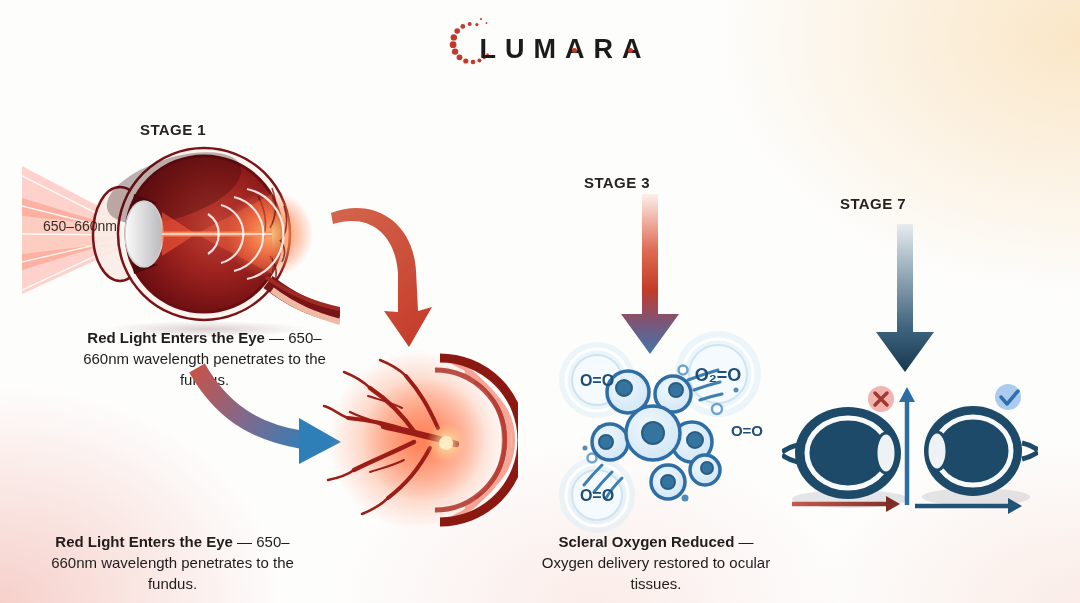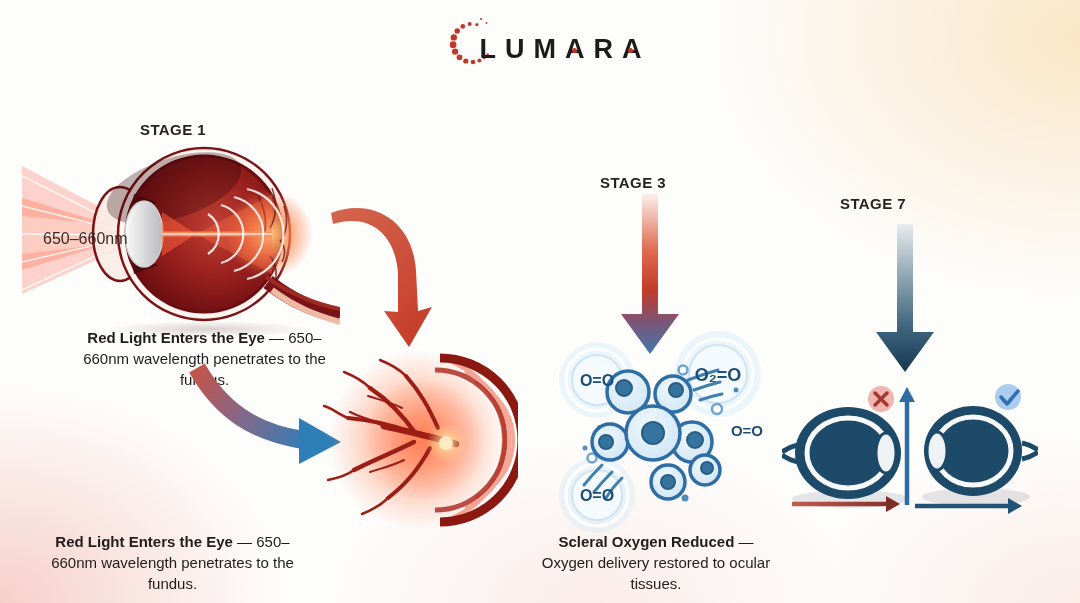--- a/index.html
+++ b/index.html
@@ -20,32 +20,32 @@
     letter-spacing:9px;color:#1c1b1a;line-height:1;padding-top:12px;}
   .a-dot{position:absolute;width:5px;height:5px;border-radius:50%;background:#c0392b;top:24px;}
   .a-dot.d1{left:92px;} .a-dot.d2{left:148px;}
   
   .title{position:absolute;left:0;top:89px;width:1080px;text-align:center;
     font-size:21px;font-weight:700;color:#2b2724;letter-spacing:.3px;}
   
   .stage-label{position:absolute;width:130px;text-align:left;font-size:15px;font-weight:700;
     color:#262220;letter-spacing:.4px;}
   #stage1-label{left:140px;top:121px;}
-  #stage3-label{left:600px;top:174px;}
+  #stage3-label{left:584px;top:174px;}
   #stage4-label{left:840px;top:195px;}
   
   .caption{position:absolute;text-align:center;font-size:15px;line-height:1.4;color:#201d1b;}
   .caption .b{font-weight:700;}
   #caption-upper{left:77px;top:327px;width:255px;}
   #caption1{left:45px;top:531px;width:255px;}
   #caption2{left:284px;top:531px;width:262px;}
   #caption3{left:536px;top:531px;width:240px;}
   #caption4{left:771px;top:531px;width:268px;}
   
-  .wavelength{position:absolute;left:43px;top:218px;font-size:16px;font-weight:500;color:#3a2b26;margin-top:12px;}
+  .wavelength{position:absolute;left:43px;top:218px;font-size:14px;font-weight:500;color:#3a2b26;}
   svg{display:block;}
   .mol-label{font-weight:700;fill:#1e4d77;font-family:"Liberation Sans","DejaVu Sans",sans-serif;}
 </style>
 </head>
 <body>
 
 <div class="canvas">
 
   <div class="logo-row">
     <svg width="46" height="54" viewBox="0 0 46 54">

